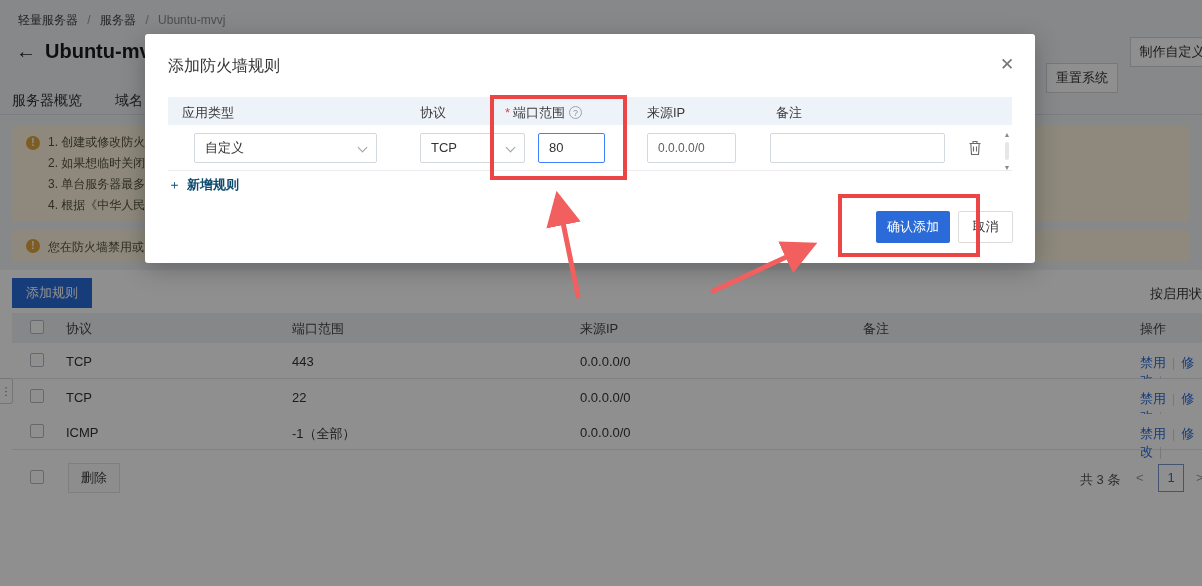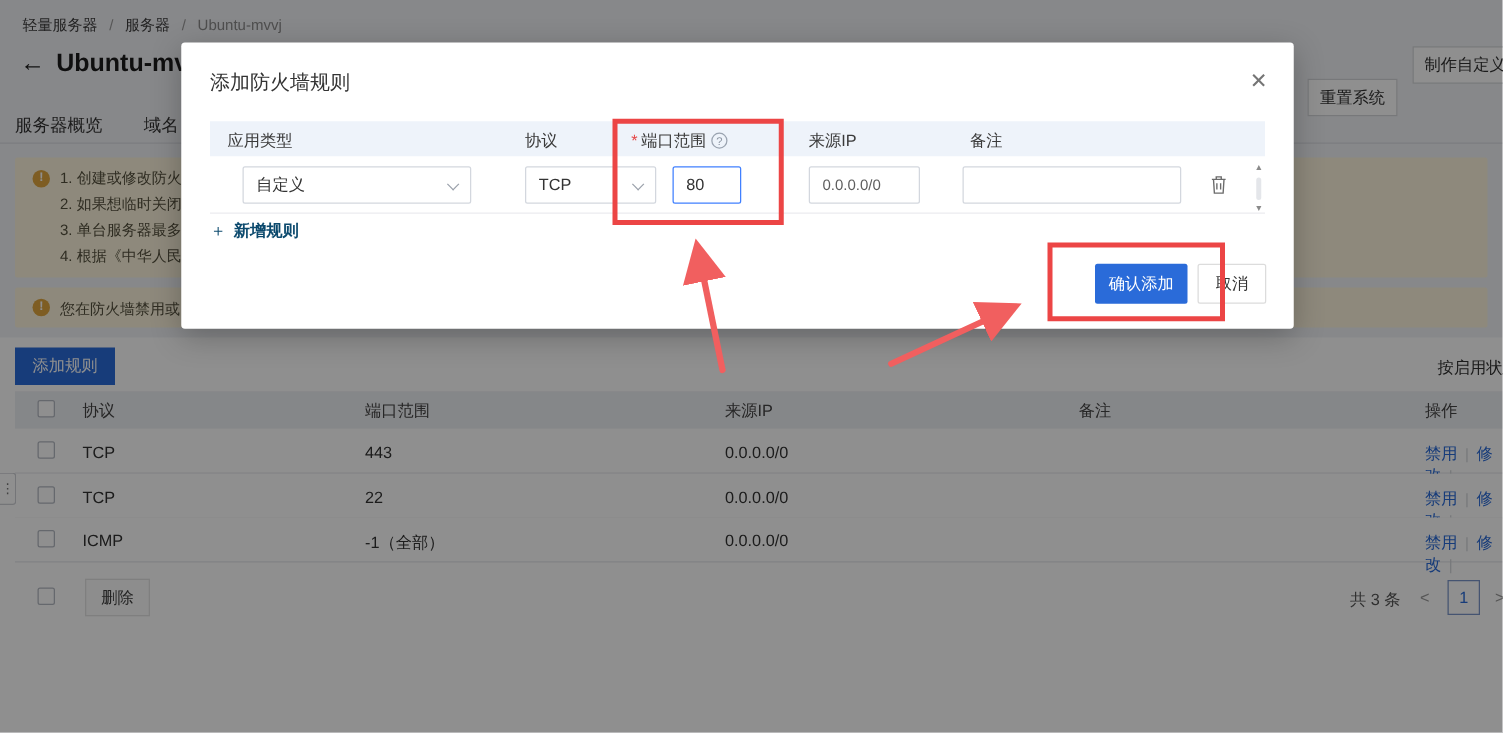--- a/index.html
+++ b/index.html
@@ -204,21 +204,21 @@
   <div class="m-col" style="left:631px;">备注</div>
 
   <div class="m-select" style="left:37px;width:183px;margin-left:12px;">
     <span>自定义</span>
     <span class="chev"></span>
   </div>
   <div class="m-select" style="left:275px;width:105px;">
     <span>TCP</span>
     <span class="chev"></span>
   </div>
-  <div class="m-input focused" style="left:393px;width:55px;">80</div>
+  <div class="m-input focused" style="left:393px;width:67px;">80</div>
   <div class="m-input" style="left:502px;width:89px;">0.0.0.0/0</div>
   <div class="m-input" style="left:625px;width:175px;"></div>
 
   <svg class="abs trash" viewBox="0 0 16 18">
     <path d="M2.5 4.5h11M6 4.5V2.5h4v2M3.8 4.5l.7 11h7l.7-11M6.5 7.5v5M9.5 7.5v5" stroke="#6b6b6b" stroke-width="1.1" fill="none"></path>
   </svg>
 
   <div class="abs m-scroll">
     <span>▲</span>
     <span class="track"></span>

